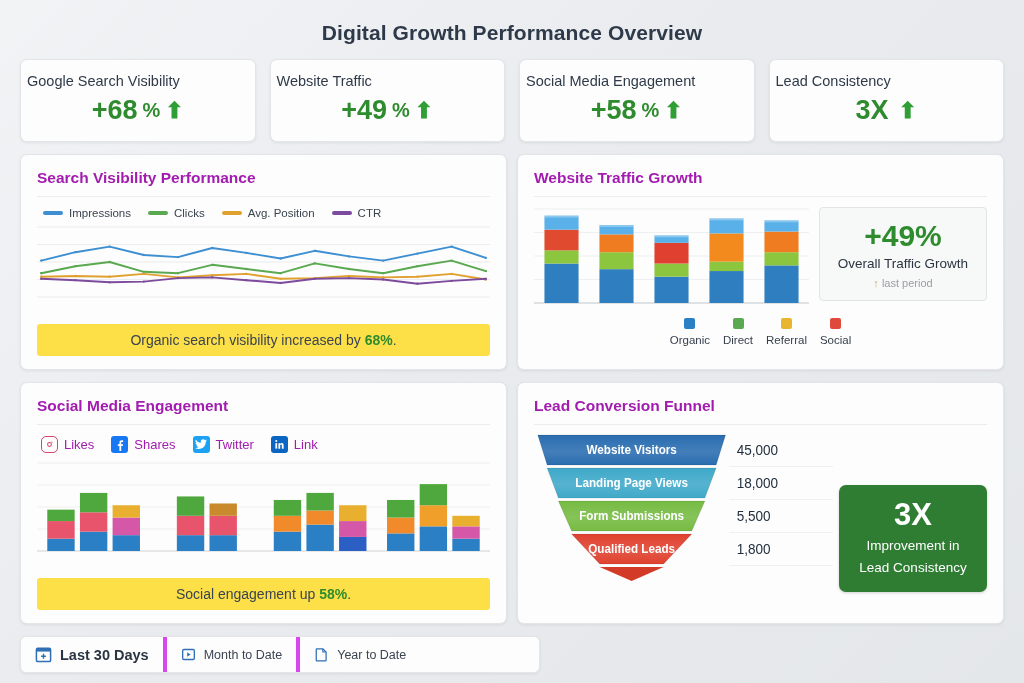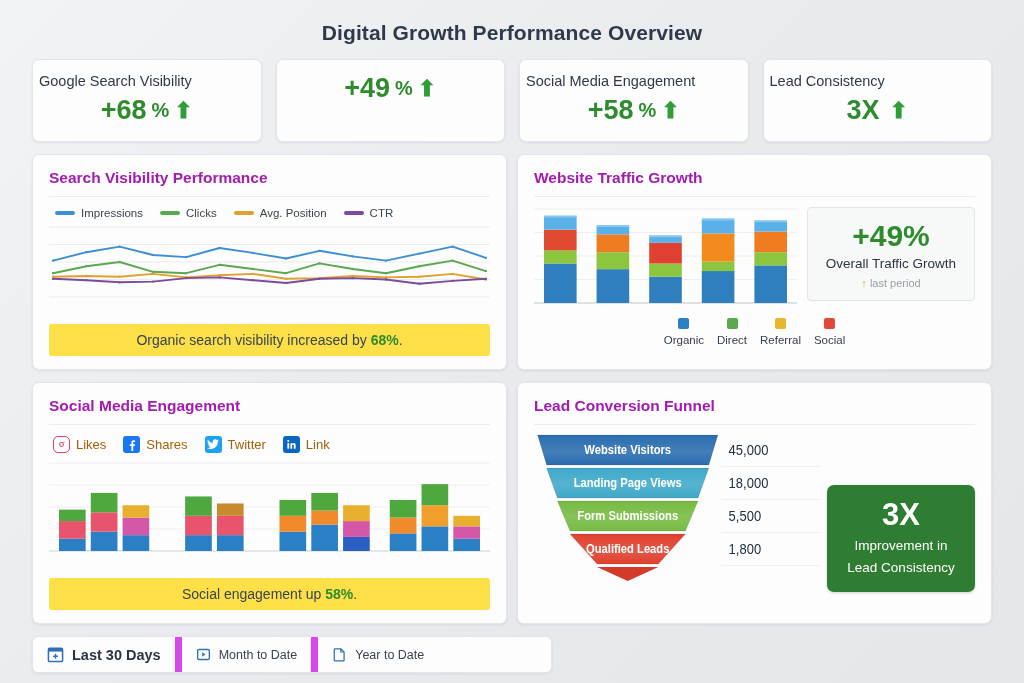--- a/index.html
+++ b/index.html
@@ -2,21 +2,21 @@
 <html><head>
 <meta charset="utf-8">
 <style>
   * { box-sizing: border-box; margin: 0; padding: 0; }
   html, body {
     width: 1024px; height: 683px;
     font-family: "Liberation Sans", sans-serif;
     background: linear-gradient(135deg, #f2f3f5 0%, #e9ebee 45%, #e4e7ea 100%);
     overflow: hidden;
   }
-  .page { position: relative; width: 1024px; height: 683px; padding: 0 32px; }
+  .page { position: relative; width: 1024px; height: 683px; padding: 0 20px; }
 
   
   .title {
     text-align: center;
     font-size: 21px;
     font-weight: bold;
     color: #2e3a4a;
     letter-spacing: .1px;
     padding-top: 21px;
     padding-bottom: 14px;
@@ -82,21 +82,21 @@
     background: #f7f8f8; border: 1px solid #e2e4e6; border-radius: 4px;
     text-align: center; padding: 12px 6px 11px; margin-top: 2px;
   }
   .callout-value { font-size: 30px; font-weight: bold; color: #2e8b2e; line-height: 1.05; }
   .callout-label { font-size: 13.5px; color: #2b3541; margin-top: 4px; }
   .callout-sub { font-size: 11px; color: #9aa0a6; margin-top: 6px; }
   .callout-sub .caret { color: #c9ad6a; }
 
   
   .legend-social { display: flex; gap: 17px; align-items: center; padding: 3px 4px 6px; }
-  .legend-social .li { display: flex; align-items: center; gap: 6px; font-size: 13px; color: #a16207; }
+  .legend-social .li { display: flex; align-items: center; gap: 6px; font-size: 13px; color: #a21caf; }
   .ic { width: 17px; height: 17px; border-radius: 3px; display: inline-flex;
         align-items: center; justify-content: center; flex: 0 0 17px; }
   .ic-ig { border: 1.6px solid #d9446b; border-radius: 5px; }
   .ic-fb { background: #1877f2; }
   .ic-tw { background: #1da1f2; }
   .ic-li { background: #0a66c2; }
 
   
   .funnel-body { display: flex; gap: 6px; align-items: flex-start; }
   .funnel-wrap { flex: 1 1 auto; min-width: 0; }
@@ -112,21 +112,21 @@
 
   
   .toolbar {
     display: flex; align-items: stretch;
     background: #fdfdfd; border: 1px solid #e3e5e8; border-radius: 6px;
     box-shadow: 0 1px 3px rgba(30,40,60,.08);
     margin-top: 12px; width: 520px; overflow: hidden;
   }
   .tb-btn {
     display: flex; align-items: center; gap: 8px;
-    padding: 9px 14px; border-right: 7px solid #d946ef;
+    padding: 9px 14px; border-right: 4px solid #d946ef;
     color: #2a3442; cursor: pointer; white-space: nowrap;
   }
   .tb-btn:last-child { border-right: none; }
   .tb-btn.lg { font-size: 14.5px; font-weight: bold; }
   .tb-btn.sm { font-size: 12.5px; font-weight: normal; color: #3b4estripes; color: #3b4450; }
   .cal { display: block; }
 </style>
 </head>
 <body>
 
@@ -137,20 +137,21 @@
   <div class="kpi-row">
     <div class="kpi-card">
       <div class="kpi-label">Google Search Visibility</div>
       <div class="kpi-value">
         <span>+68</span>
           <span class="unit">%</span>
         <span class="arrow-up">⬆</span>
       </div>
     </div>
     <div class="kpi-card">
+      <div class="kpi-label">Website Traffic</div>
       <div class="kpi-value">
         <span>+49</span>
           <span class="unit">%</span>
         <span class="arrow-up">⬆</span>
       </div>
     </div>
     <div class="kpi-card">
       <div class="kpi-label">Social Media Engagement</div>
       <div class="kpi-value">
         <span>+58</span>

